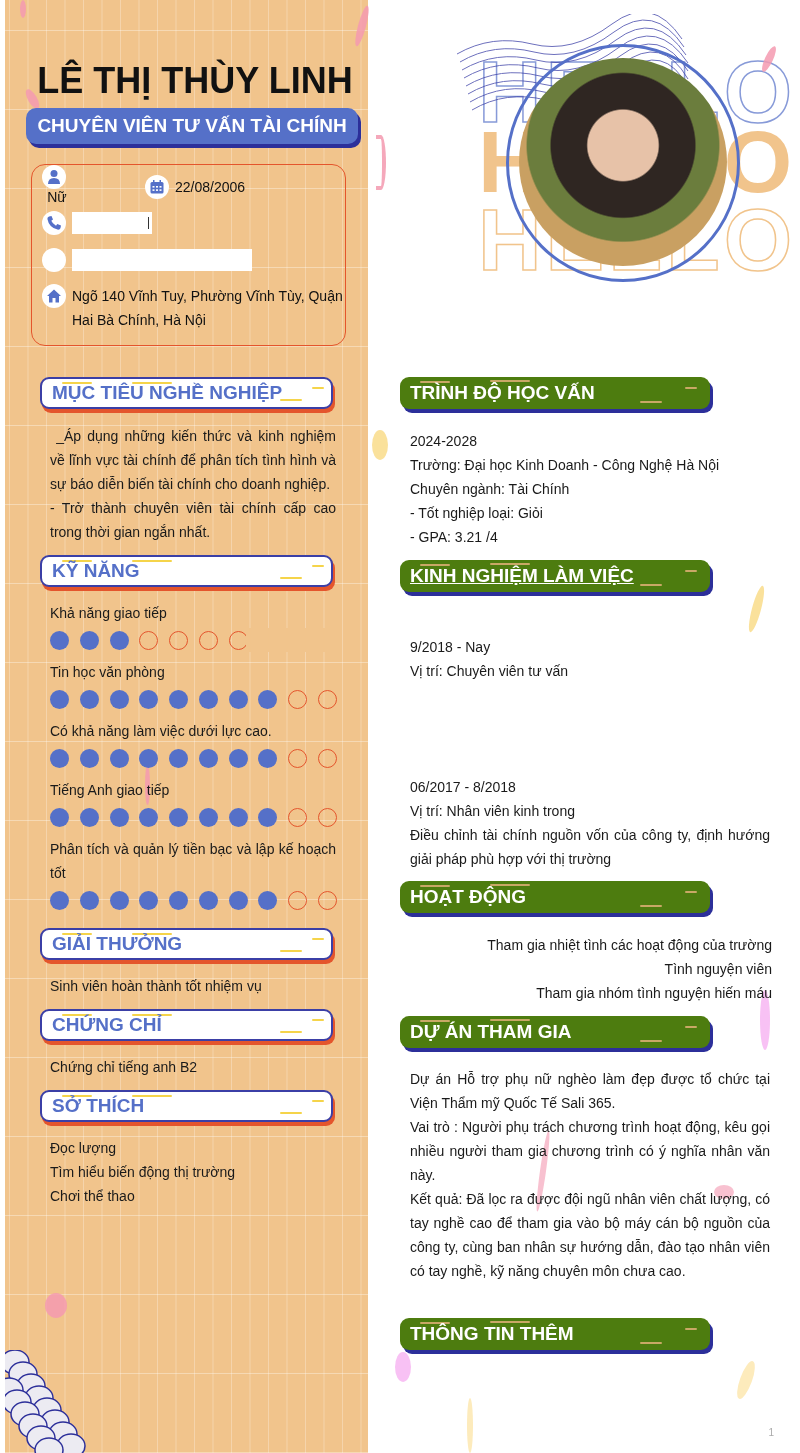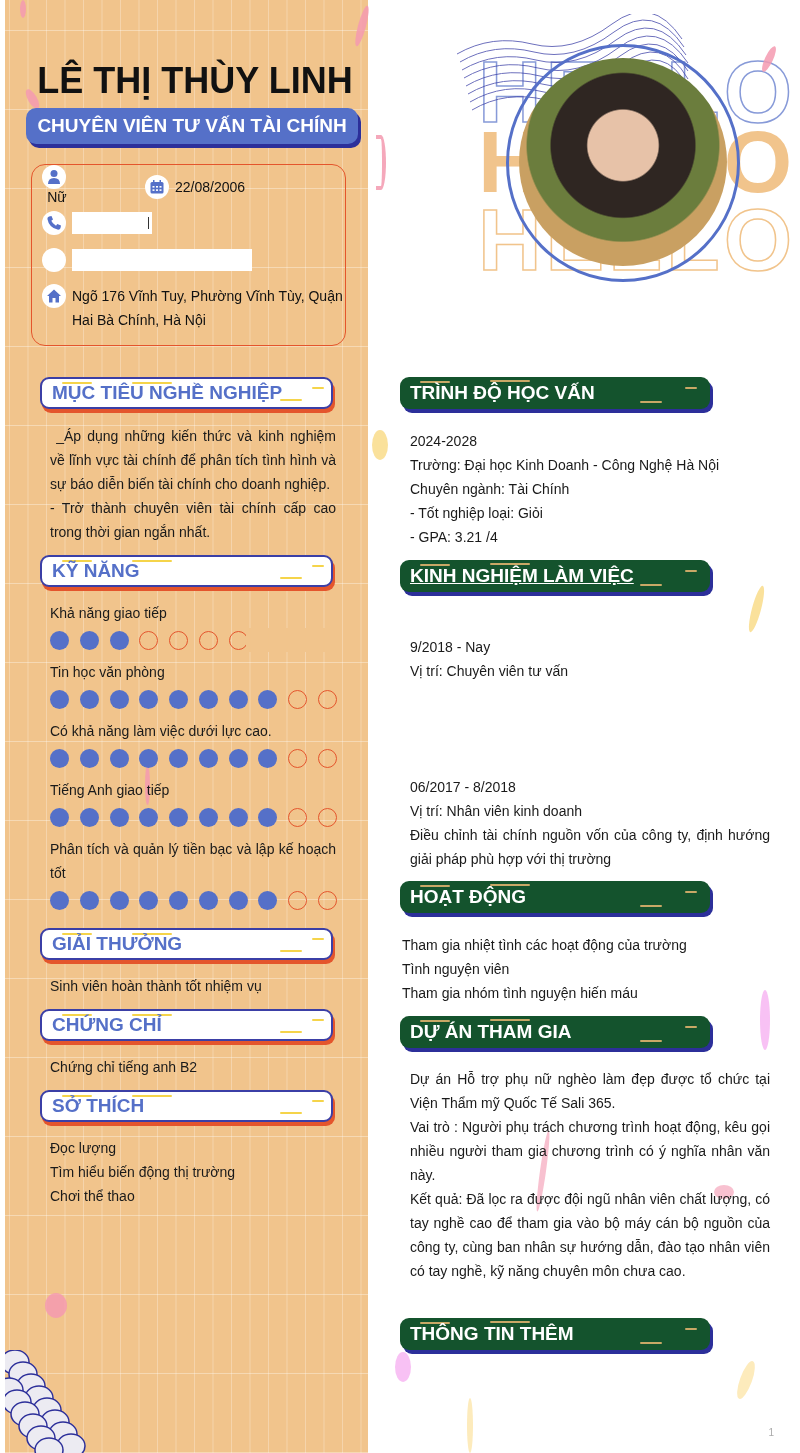--- a/index.html
+++ b/index.html
@@ -47,21 +47,21 @@
   .sec {
     position: absolute; height: 32px; border-radius: 9px;
     font-size: 19px; font-weight: bold; display: flex; align-items: center;
     padding-left: 10px; overflow: hidden;
   }
   .sec.light {
     background: #fff; color: #5570c8; border: 2px solid #3b3fa6;
     box-shadow: 2px 4px 0 #e4552c;
   }
   .sec.dark {
-    background: #14532d; color: #fff;
+    background: #4d7c0f; color: #fff;
     box-shadow: 3px 4px 0 #2c2f9a;
   }
   .sec .wave { position: absolute; height: 2px; border-radius: 2px; }
   .sec.light .wave { background: #f5d44a; }
   .sec.dark .wave { background: #c9a866; }
 
   .text { position: absolute; font-size: 14px; line-height: 24px; color: #1a1a1a; }
   .justify { text-align: justify; }
 
   .skill-label { position: absolute; left: 50px; font-size: 14px; color: #1a1a1a; line-height: 24px; }
@@ -169,21 +169,21 @@
   <span class="info-icon" style="background:#fff;"></span>
   <span class="redact" style="width:180px;height:22px;"></span>
 </div>
 <div class="info-row" style="left:42px;top:284px;align-items:flex-start;">
   <span class="info-icon">
     <svg width="16" height="16" viewBox="0 0 16 16">
         <path d="M8 1.5 L15 8 L13 8 L13 14.5 L9.5 14.5 L9.5 10 L6.5 10 L6.5 14.5 L3 14.5 L3 8 L1 8 Z" fill="#5570c8"></path>
       </svg>
   </span>
   <div style="line-height:24px;">
-    <div>Ngõ 176 Vĩnh Tuy, Phường Vĩnh Tùy, Quận</div>
+    <div>Ngõ 140 Vĩnh Tuy, Phường Vĩnh Tùy, Quận</div>
     <div>Hai Bà Chính, Hà Nội</div>
   </div>
 </div>
 
 <div class="hello" style="left:478px;top:48px;color:transparent;-webkit-text-stroke:1.5px #5570c8;opacity:0.7;">HELLO</div>
 <svg style="position:absolute;left:452px;top:14px;" width="240" height="250" viewBox="0 0 240 250">
   <g fill="none" stroke="#3b3fa6" stroke-width="1" opacity="0.75">
     <path d="M5 40 Q40 20 80 30 T160 10 T230 25"></path>
     <path d="M8 48 Q42 28 82 38 T162 18 T232 33"></path>
     <path d="M10 56 Q44 36 84 46 T164 26 T234 41"></path>
@@ -340,32 +340,32 @@
   <span class="wave" style="left:240px;top:24px;width:22px;"></span>
   <span class="wave" style="left:285px;top:10px;width:12px;"></span>
   <span style="position:relative;text-decoration:underline;">KINH NGHIỆM LÀM VIỆC</span>
 </div>
 <div class="text justify" style="left:410px;top:635px;width:360px;">
   <div>9/2018 - Nay</div>
   <div>Vị trí: Chuyên viên tư vấn</div>
 </div>
 <div class="text justify" style="left:410px;top:775px;width:360px;">
   <div>06/2017 - 8/2018</div>
-  <div>Vị trí: Nhân viên kinh doanh</div>
+  <div>Vị trí: Nhân viên kinh trong</div>
   <div>Điều chỉnh tài chính nguồn vốn của công ty, định hướng giải pháp phù hợp với thị trường</div>
 </div>
 
 <div class="sec dark" style="left:400px;top:881px;width:310px;">
   <span class="wave" style="left:20px;top:4px;width:30px;"></span>
   <span class="wave" style="left:90px;top:3px;width:40px;"></span>
   <span class="wave" style="left:240px;top:24px;width:22px;"></span>
   <span class="wave" style="left:285px;top:10px;width:12px;"></span>
   <span style="position:relative;">HOẠT ĐỘNG</span>
 </div>
-<div class="text" style="left:402px;top:933px;width:360px;">
+<div class="text" style="left:412px;top:933px;width:360px;text-align:right;">
   <div>Tham gia nhiệt tình các hoạt động của trường</div>
   <div>Tình nguyện viên</div>
   <div>Tham gia nhóm tình nguyện hiến máu</div>
 </div>
 
 <div class="sec dark" style="left:400px;top:1016px;width:310px;">
   <span class="wave" style="left:20px;top:4px;width:30px;"></span>
   <span class="wave" style="left:90px;top:3px;width:40px;"></span>
   <span class="wave" style="left:240px;top:24px;width:22px;"></span>
   <span class="wave" style="left:285px;top:10px;width:12px;"></span>

